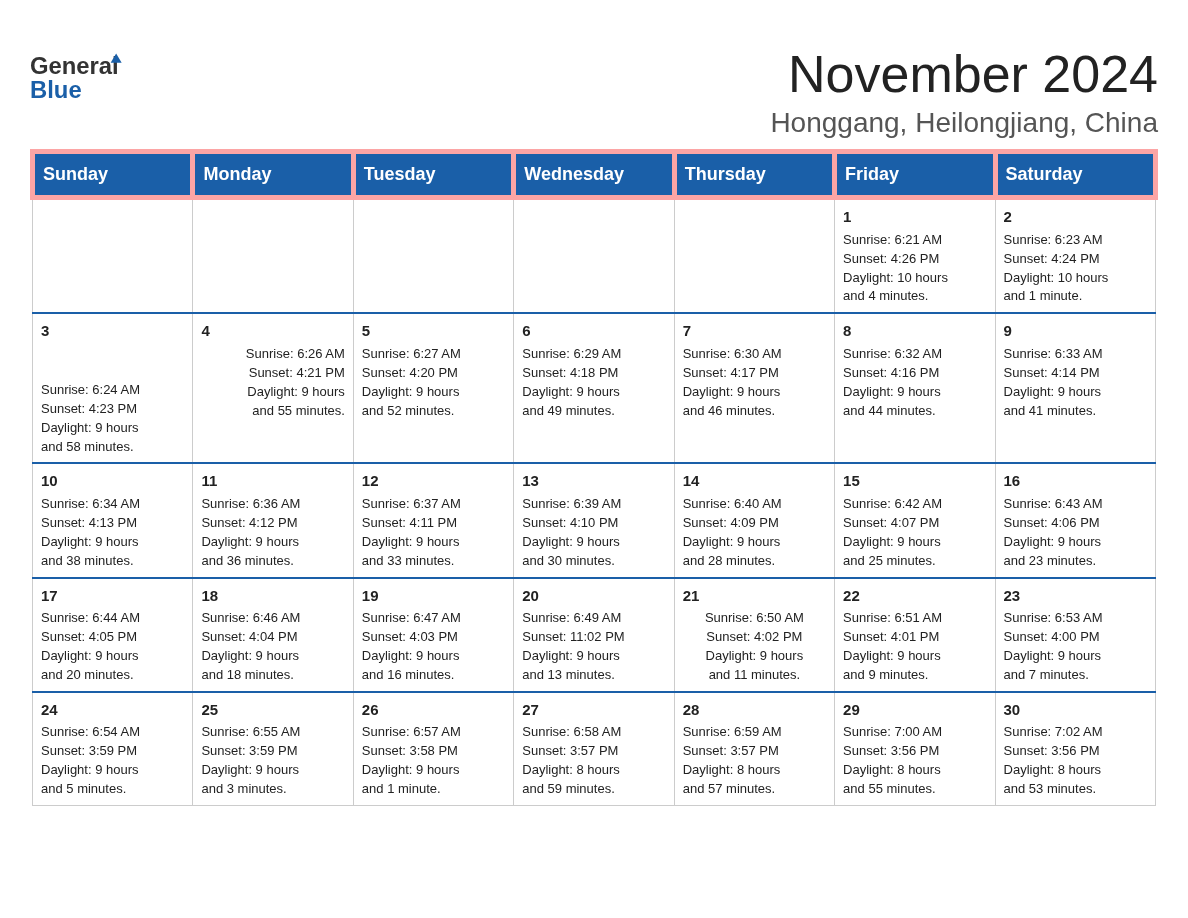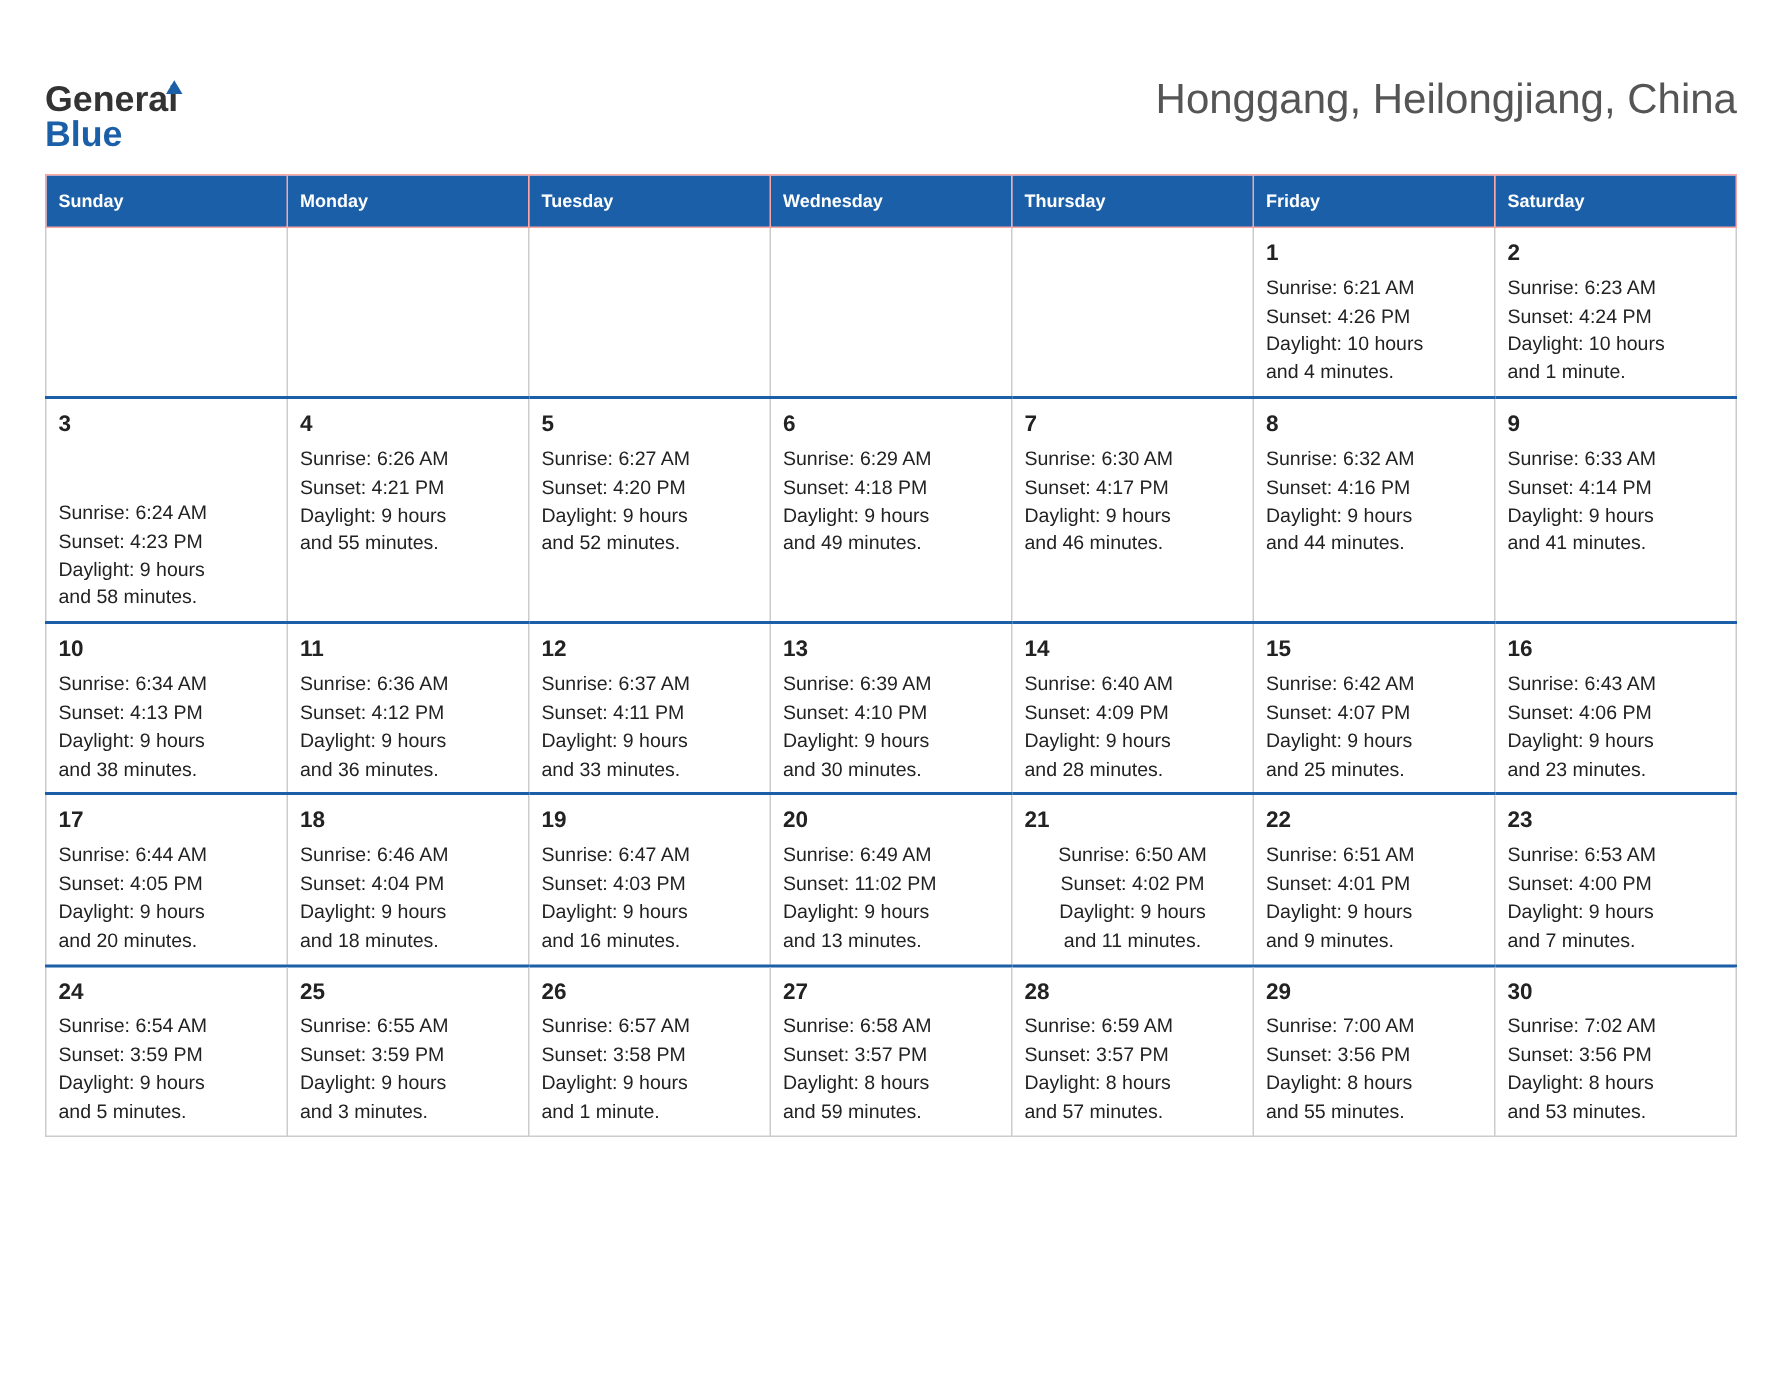--- a/index.html
+++ b/index.html
@@ -38,25 +38,25 @@
     }
     .calendar-table {
       width: 100%;
       border-collapse: collapse;
       border: 1px solid #aaa;
       margin-top: 10px;
     }
     .calendar-table th {
       background-color: #1a5fa8;
       color: #fff;
-      font-size: 12px;
+      font-size: 18px;
       font-weight: bold;
       padding: 10px 8px;
       text-align: left;
-      border: 1px solid #fca5a5;
+      border: 5px solid #fca5a5;
     }
     .calendar-table td {
       vertical-align: top;
       padding: 6px 8px;
       border: 1px solid #ccc;
       width: 14.28%;
       min-height: 90px;
       font-size: 13px;
       color: #222;
       line-height: 1.45;
@@ -88,20 +88,21 @@
 
 <div class="header">
   <div class="logo">
     <svg class="logo-svg" viewBox="0 0 120 65" xmlns="http://www.w3.org/2000/svg">
       <text x="0" y="30" font-family="Arial" font-size="26" font-weight="bold" fill="#333">General</text>
       <polygon points="88,18 100,18 94,8" fill="#1a5fa8"></polygon>
       <text x="0" y="56" font-family="Arial" font-size="26" font-weight="bold" fill="#1a5fa8">Blue</text>
     </svg>
   </div>
   <div class="title-block">
+    <div class="month-title">November 2024</div>
     <div class="location-title">Honggang, Heilongjiang, China</div>
   </div>
 </div>
 
 <table class="calendar-table">
   <thead>
     <tr>
       <th>Sunday</th>
       <th>Monday</th>
       <th>Tuesday</th>
@@ -136,21 +137,21 @@
       <tr class="row-divider">
         <td>
           <span class="day-number">3</span>
           <div class="day-info" style="white-space: pre-line; margin-top: 39px;">Sunrise: 6:24 AM
 Sunset: 4:23 PM
 Daylight: 9 hours
 and 58 minutes.</div>
         </td>
         <td>
           <span class="day-number">4</span>
-          <div class="day-info" style="white-space: pre-line;">Sunrise: 6:26 AM
+          <div class="day-info" style="white-space: pre-line; text-align: right;">Sunrise: 6:26 AM
 Sunset: 4:21 PM
 Daylight: 9 hours
 and 55 minutes.</div>
         </td>
         <td>
           <span class="day-number">5</span>
           <div class="day-info" style="white-space: pre-line;">Sunrise: 6:27 AM
 Sunset: 4:20 PM
 Daylight: 9 hours
 and 52 minutes.</div>

